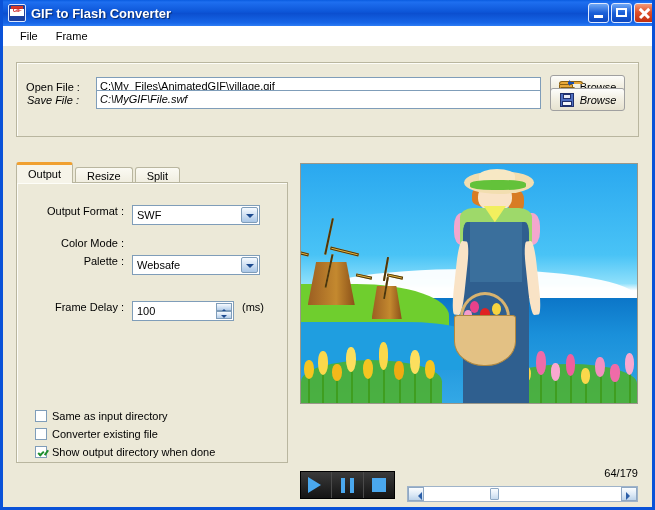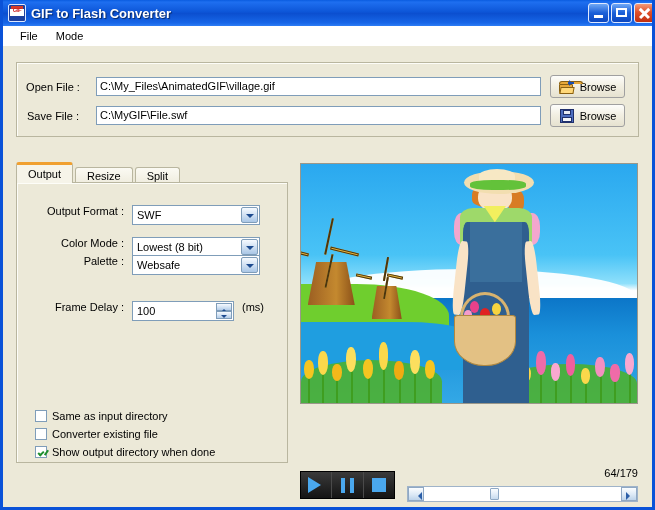--- a/index.html
+++ b/index.html
@@ -39,21 +39,21 @@
 
   
   .client{position:absolute;left:0;top:46px;width:649px;height:461px;background:#ece9d8;}
 
   
   .filegroup{position:absolute;left:13px;top:16px;width:623px;height:75px;background:#ece9d8;
              border:1px solid #b9b69f;box-sizing:border-box;
              box-shadow:inset 1px 1px 0 #fdfdf8;}
   .row{position:absolute;left:0;display:flex;align-items:center;}
   .row.r1{top:12px;}
-  .row.r2{top:41px;}
+  .row.r2{top:25px;font-style:italic;}
   .flabel{width:72px;text-align:center;margin-right:7px;font-size:11px;color:#000;}
   .ftext{width:445px;height:19px;background:#fff;border:1px solid #7f9db9;box-sizing:border-box;
          font-size:11px;line-height:17px;padding:0 3px;color:#000;font-family:"Liberation Sans",sans-serif;
          white-space:nowrap;overflow:hidden;}
   .browse{margin-left:9px;width:75px;height:23px;box-sizing:border-box;
           background:linear-gradient(to bottom,#fdfdfb,#f2efe2 48%,#e6e2d0);
           border:1px solid #a0a0a0;border-radius:3px;display:flex;align-items:center;
           justify-content:center;gap:5px;font-size:11px;color:#000;}
   .ic{width:16px;height:14px;position:relative;flex:0 0 auto;}
   
@@ -204,21 +204,21 @@
         </div>
       <div class="wbtn close">
           <i></i>
           <u></u>
         </div>
     </div>
   </div>
 
   <div class="menubar">
     <div class="menu-item">File</div>
-    <div class="menu-item">Mode</div>
+    <div class="menu-item">Frame</div>
   </div>
 
   <div class="client">
 
     <div class="filegroup">
       <div class="row r1">
         <div class="flabel">Open File :</div>
         <div class="ftext">C:\My_Files\AnimatedGIF\village.gif</div>
         <div class="browse">
           <span class="ic ic-folder">
@@ -258,26 +258,20 @@
           <div class="combo">
             <span>SWF</span>
             <span class="arrowbtn">
                 <span class="chev"></span>
               </span>
           </div>
         </div>
 
         <div class="frow" style="left:12px;top:54px;">
           <div class="flab2">Color Mode :</div>
-          <div class="combo">
-            <span>Lowest (8 bit)</span>
-            <span class="arrowbtn">
-                <span class="chev"></span>
-              </span>
-          </div>
         </div>
 
         <div class="frow" style="left:12px;top:72px;">
           <div class="flab2">Palette :</div>
           <div class="combo">
             <span>Websafe</span>
             <span class="arrowbtn">
                 <span class="chev"></span>
               </span>
           </div>

